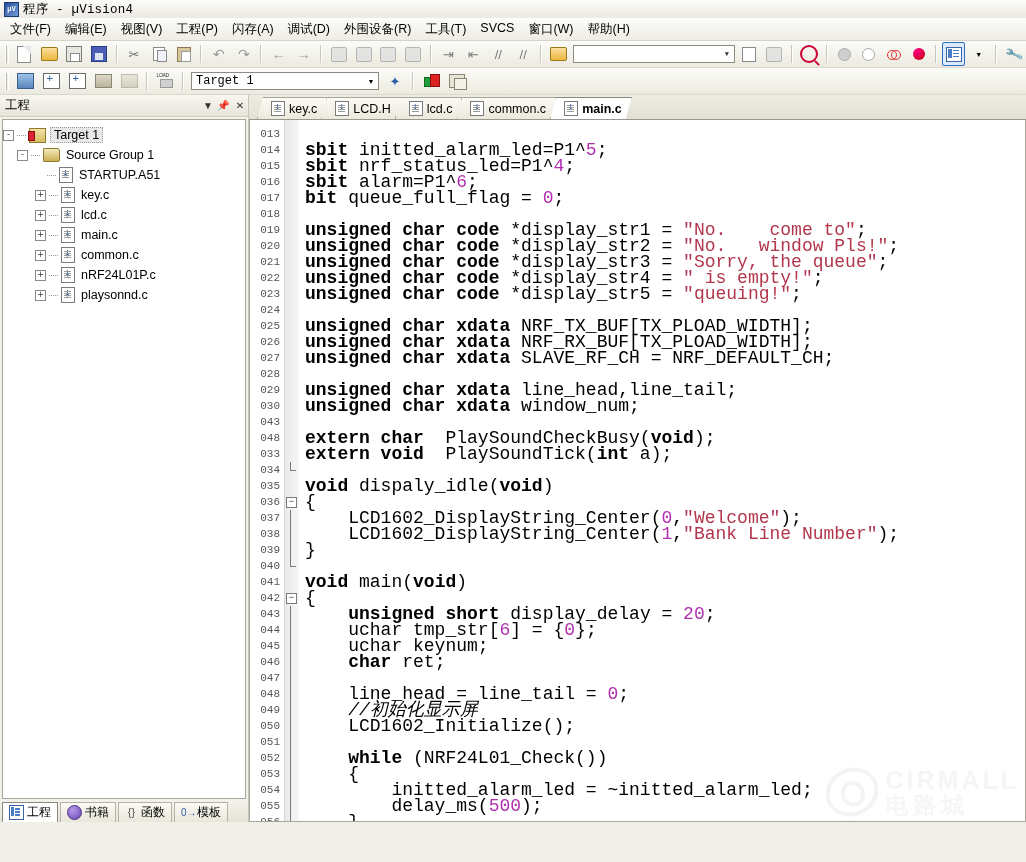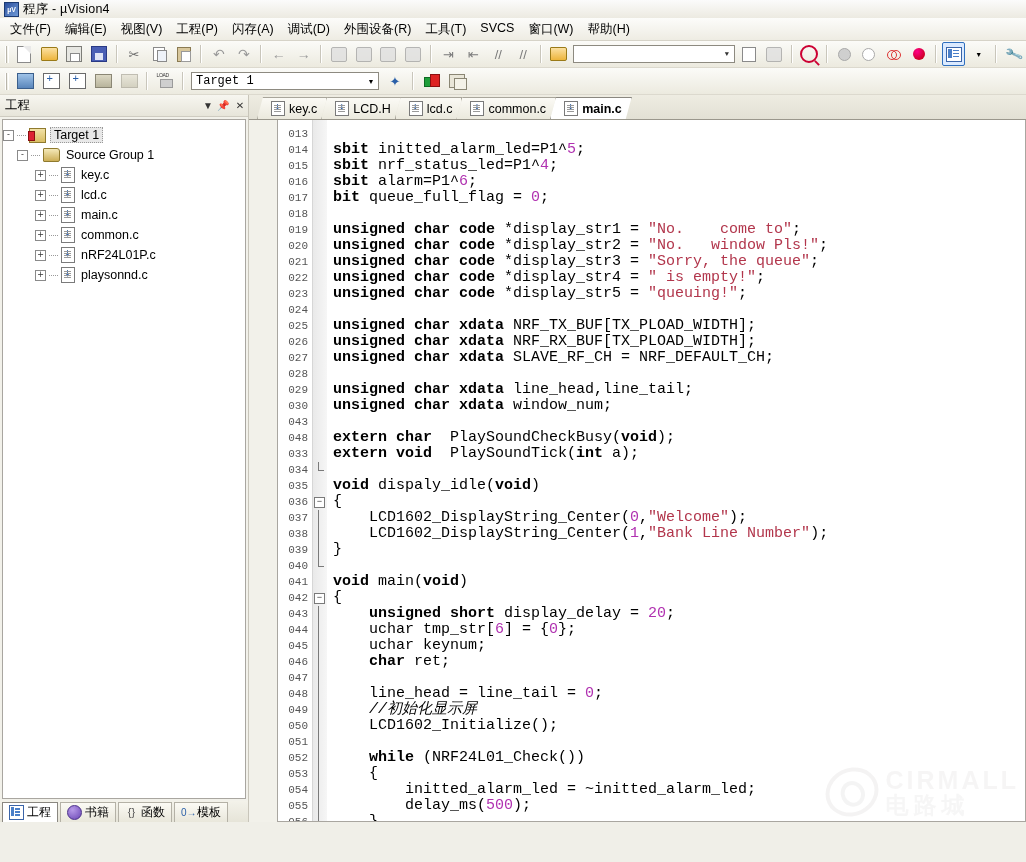--- a/index.html
+++ b/index.html
@@ -7,21 +7,21 @@
     width:1026px;height:862px;overflow:hidden;
     background:#f0efe8;
     font-family:"Liberation Sans","DejaVu Sans",sans-serif;
     font-size:12px;color:#000;
     -webkit-font-smoothing:none;
   }
   .app{position:relative;width:1026px;height:862px;}
 
   
   .titlebar{height:18px;background:linear-gradient(to bottom,#fbfbfb,#eceae1);
-    display:flex;align-items:center;padding:0 4px;font-size:12px;}
+    display:flex;align-items:center;padding:0 4px;font-size:12px;font-family:Liberation Mono, monospace;}
   .title-ico{width:13px;height:13px;margin-right:4px;background:
      linear-gradient(135deg,#2b4f9e,#6f9ad6);border:1px solid #1b3a72;
      color:#fff;font-size:7px;line-height:13px;text-align:center;font-weight:bold;}
   .title-text{font-size:12.5px;letter-spacing:.2px;}
 
   
   .menubar{height:22px;background:linear-gradient(to bottom,#fcfcfa,#eeece3);
     display:flex;align-items:flex-start;padding-left:3px;border-bottom:1px solid #d6d3c8;}
   .menu-item{padding:3px 7px;font-size:12.5px;cursor:default;white-space:nowrap;}
 
@@ -143,35 +143,35 @@
      border:1px solid #a8a59a;border-bottom:none;margin-right:-6px;
      clip-path:polygon(6px 0,100% 0,calc(100% - 6px) 100%,0 100%);padding-left:13px;}
   .ftab.active{background:#fff;border-color:#8a8780;z-index:5;font-weight:bold;}
   .ftab-ico{width:12px;height:13px;background:#fff;border:1px solid #7a7a7a;position:relative;flex:none;}
   .ftab-ico:after{content:"";position:absolute;left:2px;top:3px;width:7px;height:7px;
      background:repeating-linear-gradient(to bottom,#9a9a9a 0 1px,transparent 1px 2px);}
   .ftab-ico:before{content:"";position:absolute;left:4px;top:2px;width:3px;height:6px;background:#2a5fa8;
      clip-path:polygon(35% 0,65% 0,65% 55%,100% 55%,50% 100%,0 55%,35% 55%);}
 
   .code-wrap{flex:1;background:#fff;position:relative;overflow:hidden;display:flex;
-     border:1px solid #a9a6a0;border-top:none;margin-left:28px;}
+     border:1px solid #a9a6a0;border-top:none;}
   .code-area{flex:1;display:flex;overflow:hidden;position:relative;}
   .gutter{width:34px;background:#fff;flex:none;text-align:right;
      font-family:"Liberation Mono","DejaVu Sans Mono",monospace;font-size:11px;color:#555;
      padding-top:6px;}
   .gutter .g{height:16px;line-height:16px;padding-right:4px;}
   .foldbar{width:14px;flex:none;background:linear-gradient(to right,#e9e9e9,#f6f6f6);
      border-left:1px solid #d6d6d6;padding-top:6px;position:relative;}
   .foldbar .f{height:16px;position:relative;}
   .fold-box{position:absolute;left:1px;top:3px;width:9px;height:9px;border:1px solid #7a7a7a;
      background:#fff;font-size:9px;line-height:7px;text-align:center;color:#333;}
   .fold-end{position:absolute;left:5px;top:0;width:5px;height:8px;border-left:1px solid #7a7a7a;border-bottom:1px solid #7a7a7a;}
   .fold-line{position:absolute;left:5px;top:0;width:1px;height:16px;background:#7a7a7a;}
   .codelines{flex:1;padding-top:6px;padding-left:6px;
-     font-family:"Liberation Mono","DejaVu Sans Mono",monospace;font-size:15px;
+     font-family:"Liberation Mono","DejaVu Sans Mono",monospace;font-size:18px;
      white-space:pre;overflow:hidden;}
   .cl{height:16px;line-height:16px;}
   .kw{color:#000;font-weight:bold;}
   .str{color:#b2364c;}
   .num{color:#b030b0;}
   .cmt{color:#000000;font-style:italic;}
   .pre{color:#000;}
 
   .watermark{position:absolute;right:6px;bottom:4px;pointer-events:none;
      display:flex;align-items:center;gap:7px;opacity:.55;}
@@ -379,20 +379,27 @@
             <span class="dotted"></span>
             <span class="tgt-ico"></span>
             <span class="lbl sel">Target 1</span>
           </div>
           <div class="node">
             <span style="width:14px;flex:none"></span>
             <span class="exp">-</span>
             <span class="dotted"></span>
             <span class="grp-ico"></span>
             <span class="lbl">Source Group 1</span>
+          </div>
+          <div class="node">
+            <span style="width:32px;flex:none"></span>
+            <span class="exp none"></span>
+            <span class="dotted"></span>
+            <span class="file-ico"></span>
+            <span class="lbl">STARTUP.A51</span>
           </div>
           <div class="node">
             <span style="width:32px;flex:none"></span>
             <span class="exp">+</span>
             <span class="dotted"></span>
             <span class="file-ico"></span>
             <span class="lbl">key.c</span>
           </div>
           <div class="node">
             <span style="width:32px;flex:none"></span>

